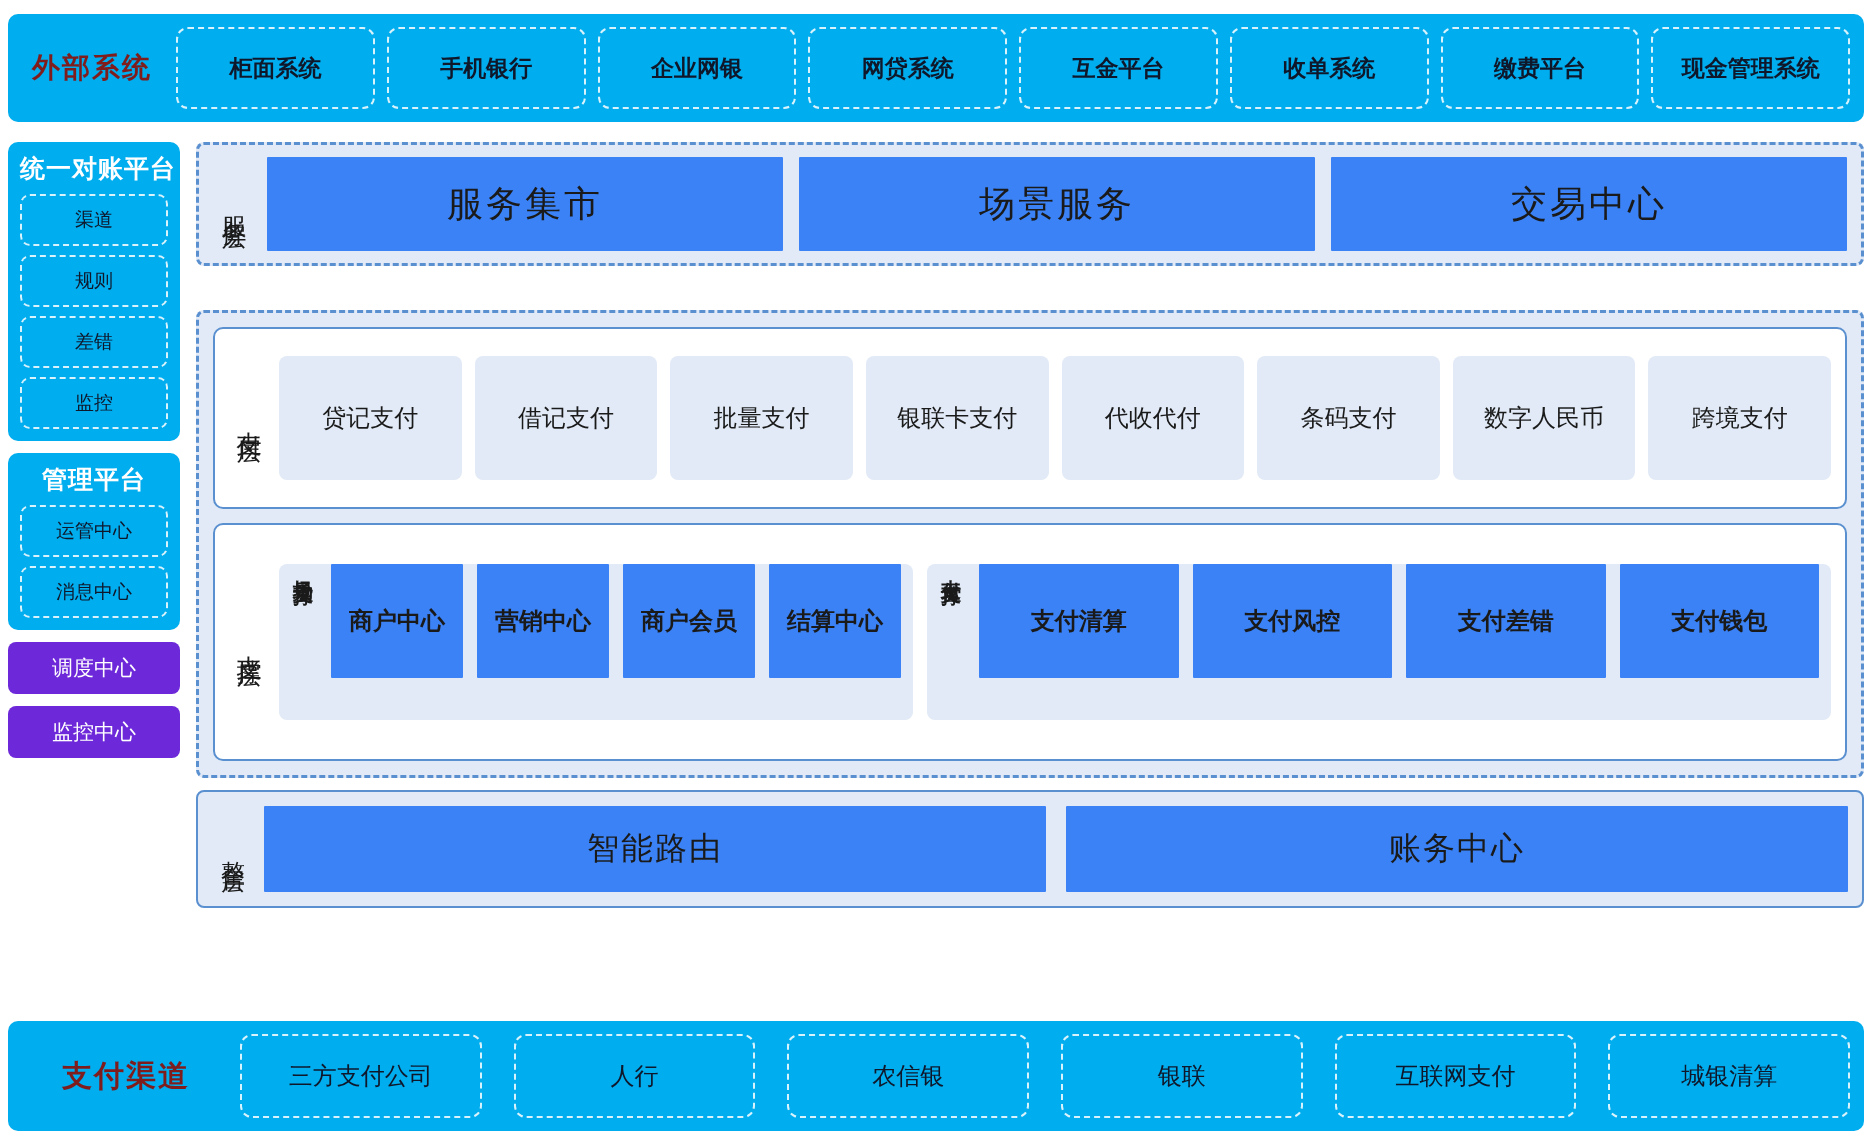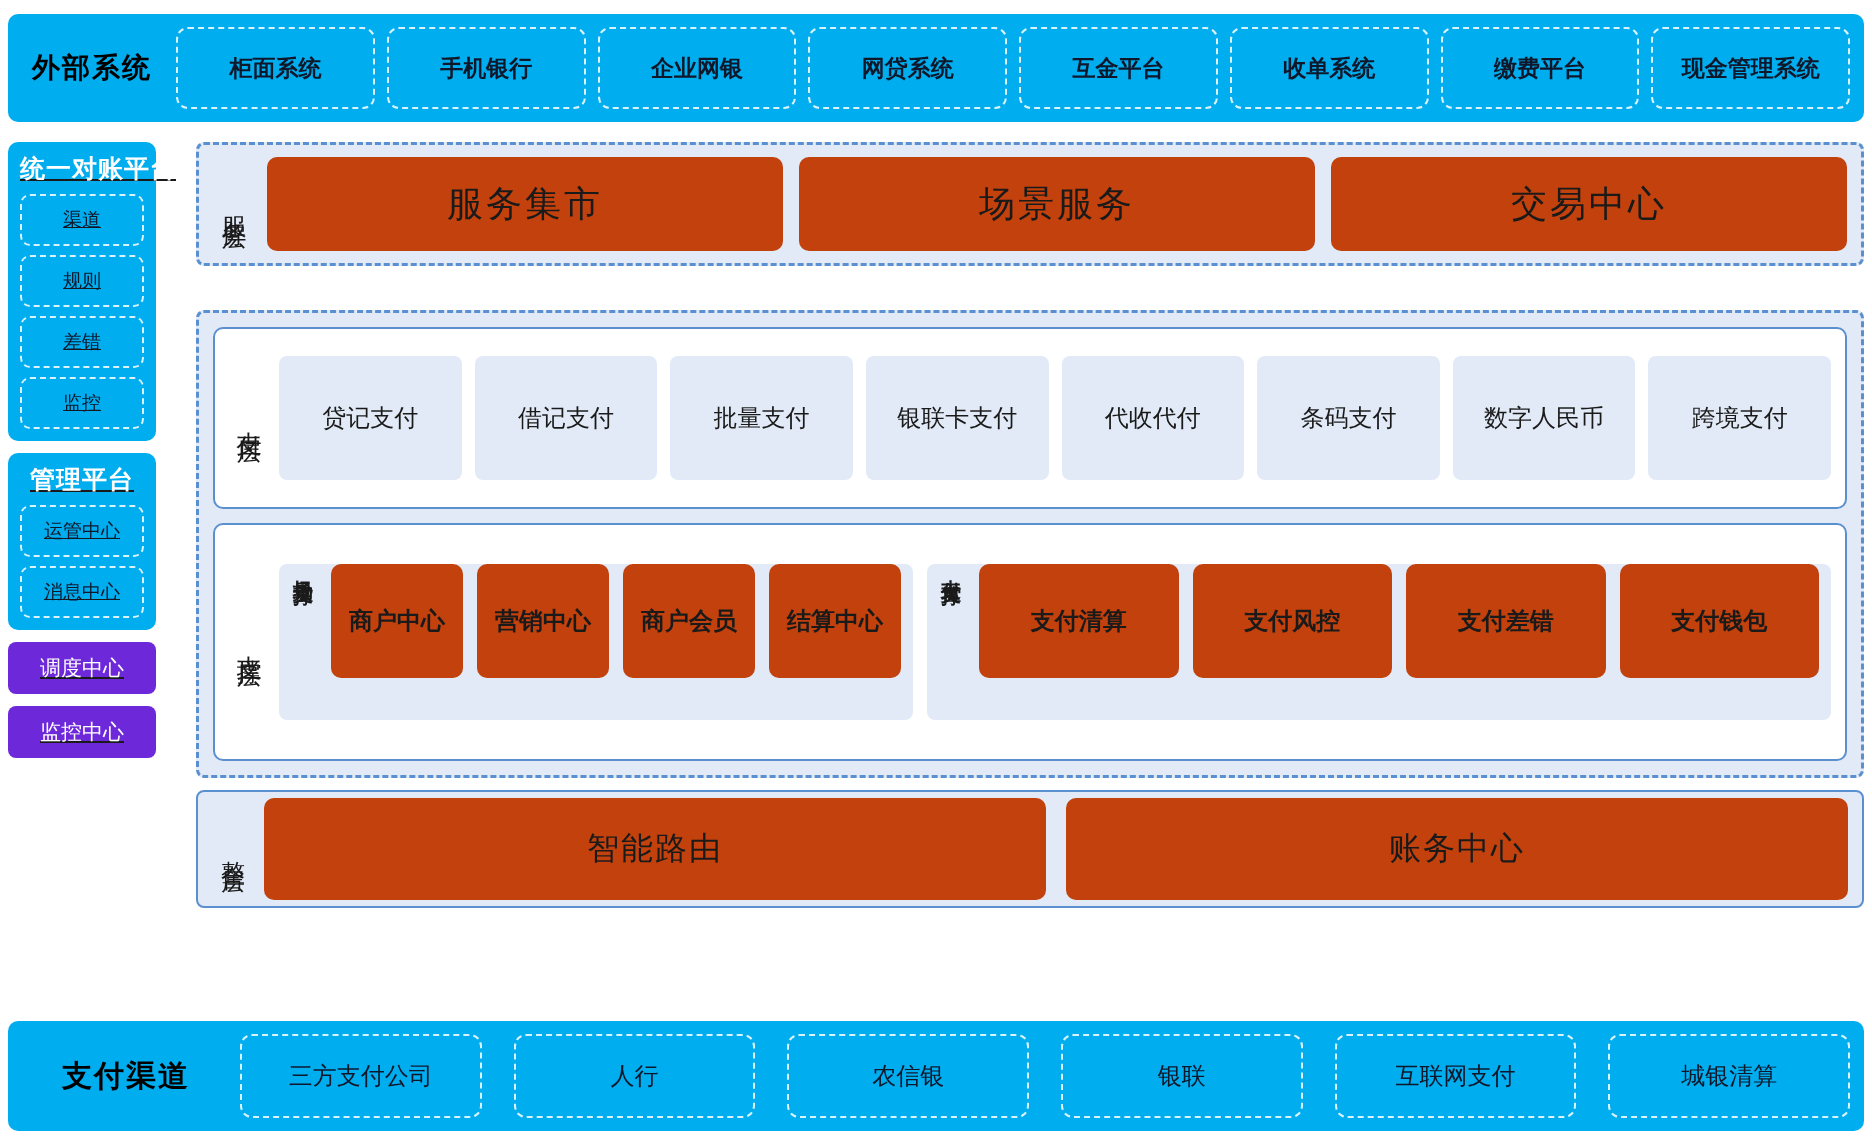--- a/index.html
+++ b/index.html
@@ -25,21 +25,21 @@
 
   
   .cyan-bar {
     background: #00adee;
     border-radius: 10px;
     display: flex;
     align-items: center;
     box-sizing: border-box;
   }
   .cyan-title {
-    color: #000000;
+    color: #7f1d1d;
     font-weight: bold;
     letter-spacing: 2px;
     text-align: center;
     white-space: nowrap;
   }
   .dash-chip {
     border: 2px dashed rgba(255,255,255,0.85);
     border-radius: 12px;
     color: #0f172a;
     display: flex;
@@ -74,22 +74,21 @@
     flex: 1;
     font-size: 23px;
     font-weight: bold;
   }
 
   
   #left-col {
     position: absolute;
     left: 8px;
     top: 142px;
-    width: 148px;
-    text-decoration: underline;
+    width: 172px;
   }
   .left-panel {
     background: #00adee;
     border-radius: 10px;
     padding: 10px 12px 12px 12px;
     box-sizing: border-box;
     margin-bottom: 12px;
   }
   .left-panel-title {
     color: #ffffff;
@@ -168,22 +167,22 @@
     align-items: center;
   }
   #service-layer .vlabel { width: 44px; margin-right: 10px; }
   #service-layer .cards {
     display: flex;
     flex: 1;
     gap: 16px;
     height: 94px;
   }
   .white-card {
-    background: #c2410c;
-    border-radius: 10px;
+    background: #3b82f6;
+    border-radius: 1px;
     display: flex;
     align-items: center;
     justify-content: center;
     box-sizing: border-box;
   }
   #service-layer .white-card {
     flex: 1;
     font-size: 36px;
     letter-spacing: 3px;
   }
@@ -283,21 +282,21 @@
     height: 118px;
     padding: 10px 14px;
     display: flex;
     align-items: center;
   }
   #integration-layer .vlabel { width: 42px; margin-right: 10px; font-size: 24px; }
   #integration-layer .cards {
     display: flex;
     flex: 1;
     gap: 20px;
-    height: 102px;
+    height: 86px;
   }
   #integration-layer .white-card {
     flex: 1;
     font-size: 32px;
     letter-spacing: 2px;
   }
 
   
   #channel-row {
     position: absolute;

